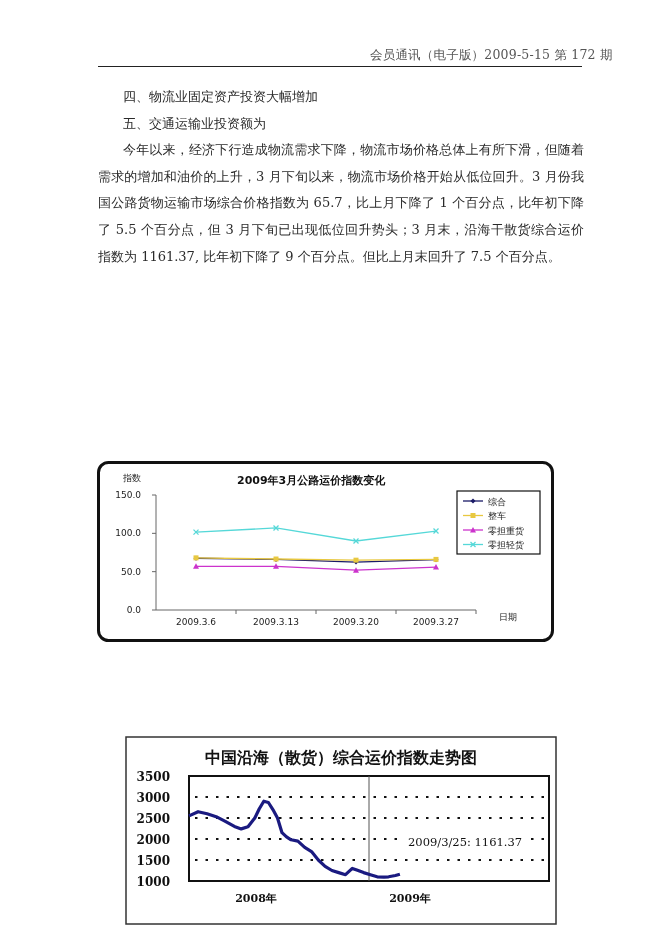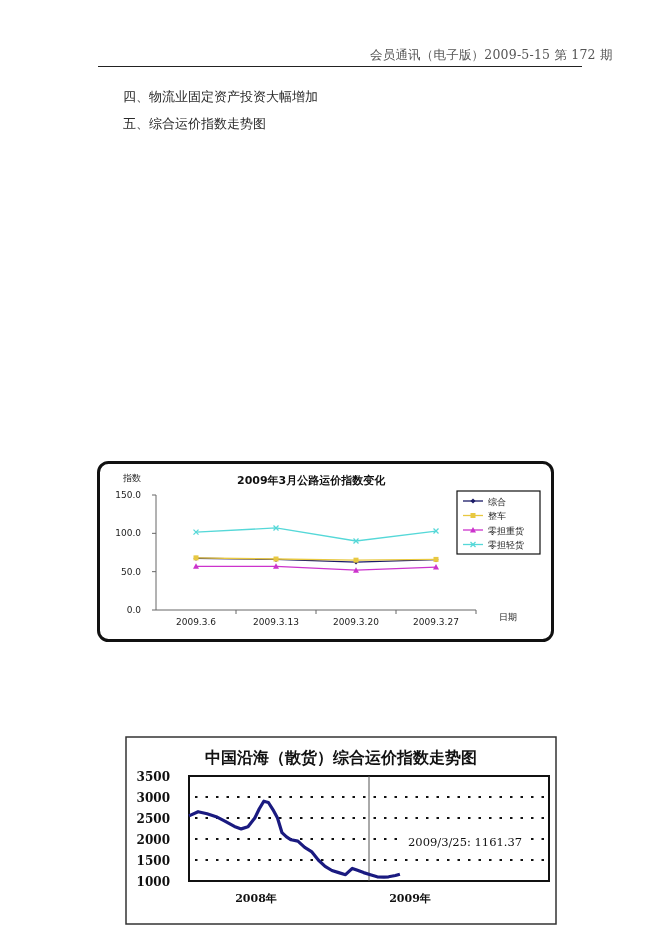--- a/index.html
+++ b/index.html
@@ -15,21 +15,22 @@
   .c1-text { font-family:"DejaVu Sans", sans-serif; }
 </style>
 </head>
 <body>
 
 <div class="header">会员通讯（电子版）2009-5-15 第 172 期</div>
 <div class="header-rule"></div>
 
 <div class="body-text">
   <p class="indent">四、物流业固定资产投资大幅增加</p>
-  <p class="indent">五、综合运价指数走势图</p>
+  <p class="indent">五、交通运输业投资额为</p>
+  <p class="indent">今年以来，经济下行造成物流需求下降，物流市场价格总体上有所下滑，但随着需求的增加和油价的上升，3 月下旬以来，物流市场价格开始从低位回升。3 月份我国公路货物运输市场综合价格指数为 65.7，比上月下降了 1 个百分点，比年初下降了 5.5 个百分点，但 3 月下旬已出现低位回升势头；3 月末，沿海干散货综合运价指数为 1161.37, 比年初下降了 9 个百分点。但比上月末回升了 7.5 个百分点。</p>
 </div>
 
 <svg class="chart-svg c1-text" style="left:97px; top:461px;" width="458" height="182" viewBox="0 0 458 182">
   <rect x="1.5" y="1.5" width="454" height="178" rx="10" ry="10" fill="#fff" stroke="#111" stroke-width="3"></rect>
   <text x="140" y="23" font-size="11" font-weight="bold" fill="#111">2009年3月公路运价指数变化</text>
   <text x="26" y="20" font-size="9" fill="#222">指数</text>
   <g id="c1-yticks" font-size="9" fill="#222" text-anchor="end">
       <text x="44" y="37">150.0</text>
       <text x="44" y="75.33333333333334">100.0</text>
       <text x="44" y="113.66666666666667">50.0</text>

